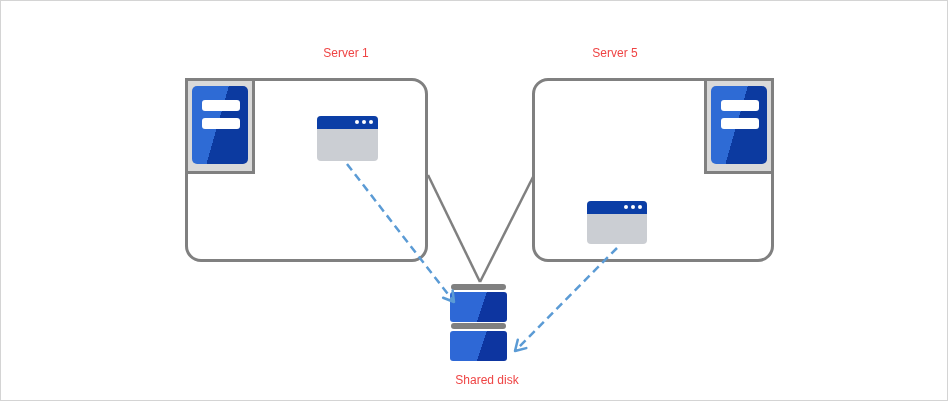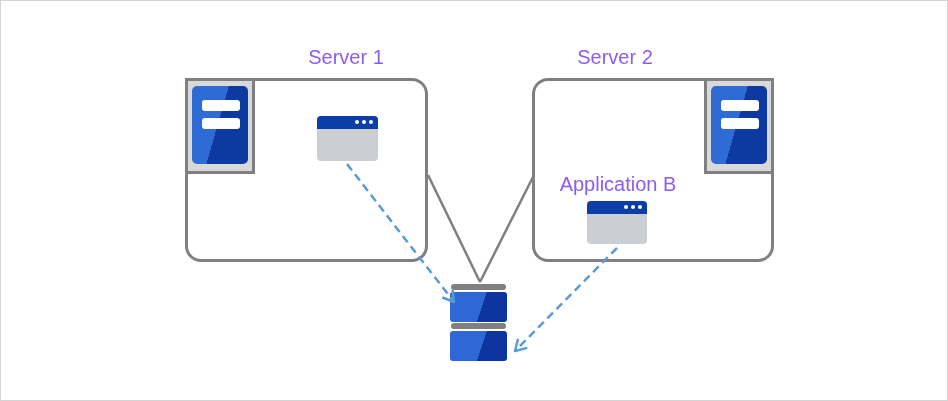--- a/index.html
+++ b/index.html
@@ -117,22 +117,22 @@
     border-radius: 3px;
     background: linear-gradient(108deg, #2e68d6 55%, #0d35a0 55%);
   }
   .disk .platter.p1 { top: 8px; }
   .disk .platter.p2 { top: 47px; }
 
   
   .label {
     position: absolute;
     transform: translateX(-50%);
-    color: #8b5cf6;
-    font-size: 20px;
+    color: #ef4444;
+    font-size: 12px;
     line-height: 1;
     white-space: nowrap;
     z-index: 6;
   }
   .label.server1 { left: 345px; top: 46px; }
   .label.server2 { left: 614px; top: 46px; }
   .label.app-a   { left: 345px; top: 93px; }
   .label.app-b   { left: 617px; top: 173px; }
   .label.disk-l  { left: 486px; top: 373px; }
 
@@ -202,16 +202,16 @@
         <path d="M -10 -6 L 0 0 L -10 6" fill="none" stroke="#5b9bd5" stroke-width="2.5" stroke-linecap="round" stroke-linejoin="round"></path>
       </marker>
     </defs>
     <path d="M 427 174 L 479 281" stroke="#808080" stroke-width="2.5" fill="none"></path>
     <path d="M 533 174 L 479 281" stroke="#808080" stroke-width="2.5" fill="none"></path>
     <path d="M 346 163 L 453 301" stroke="#5b9bd5" stroke-width="2.5" fill="none" stroke-dasharray="8 5" marker-end="url(#arrowOpen)"></path>
     <path d="M 616 247 L 514 350" stroke="#5b9bd5" stroke-width="2.5" fill="none" stroke-dasharray="8 5" marker-end="url(#arrowOpen)"></path>
   </svg>
 
   <div class="label server1">Server 1</div>
-  <div class="label server2">Server 2</div>
-  <div class="label app-b">Application B</div>
+  <div class="label server2">Server 5</div>
+  <div class="label disk-l">Shared disk</div>
 
 </div>
 
 </body></html>

